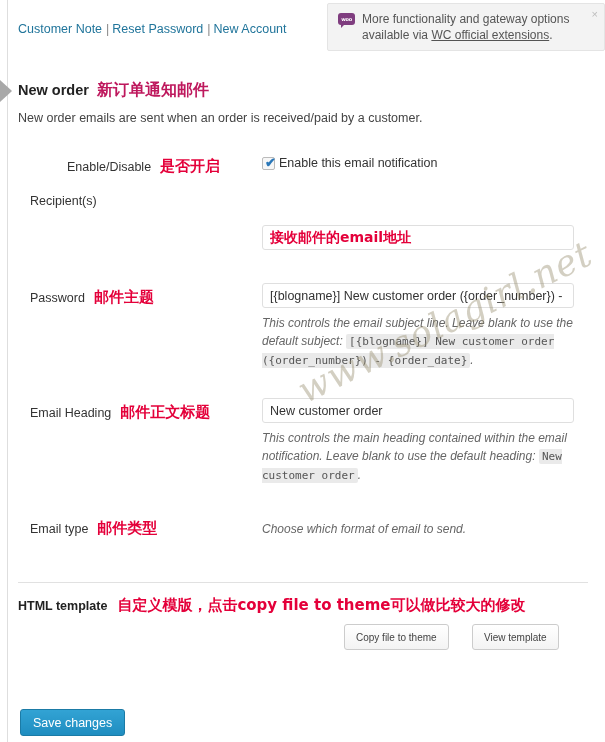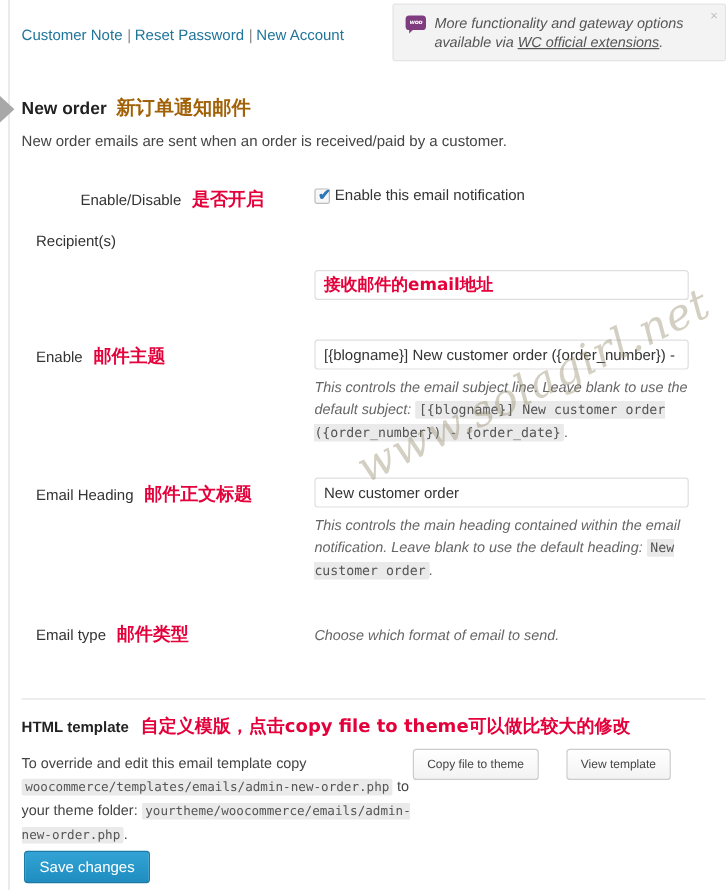--- a/index.html
+++ b/index.html
@@ -69,21 +69,20 @@
     top: 3px;
     width: 278px;
     min-height: 44px;
     background: #f3f3f3;
     border: 1px solid #e4e4e4;
     border-radius: 2px;
     box-sizing: border-box;
     padding: 7px 20px 7px 8px;
     display: flex;
     align-items: flex-start;
-    font-style: italic;
   }
   #promo-icon {
     flex: 0 0 auto;
     width: 17px;
     height: 15px;
     margin: 2px 7px 0 2px;
     position: relative;
   }
   #promo-icon .bubble {
     width: 17px;
@@ -141,21 +140,21 @@
   #heading {
     position: absolute;
     left: 18px;
     top: 80px;
     font-size: 14.5px;
     font-weight: bold;
     color: #222222;
     white-space: nowrap;
   }
   #heading .cn {
-    color: #a16207;
+    color: #be185d;
     font-size: 16px;
     font-weight: bold;
     margin-left: 8px;
     font-family: "DejaVu Sans", sans-serif;
   }
   #section-desc {
     position: absolute;
     left: 18px;
     top: 111px;
     font-size: 12.5px;
@@ -412,21 +411,21 @@
   </div>
 
   <div class="row-label" style="left:30px; top:194px;">
     <span>Recipient(s)</span>
   </div>
   <div class="field" style="left:262px; top:189px;margin-top:36px;">
     <input class="txt cn-val" style="width: 312px;" value="接收邮件的email地址">
   </div>
 
   <div class="row-label" style="left:30px; top:288px;">
-    <span>Enable</span><span class="cn">邮件主题</span>
+    <span>Password</span><span class="cn">邮件主题</span>
   </div>
   <div class="field" style="left:262px; top:283px;">
     <input class="txt" style="width: 312px;" value="[{blogname}] New customer order ({order_number}) - {order_date}">
     <div class="desc" style="margin-top:6px;">
       <span>This controls the email subject line. Leave blank to use the default subject:</span>
       <code class="inline">[{blogname}] New customer order ({order_number}) - {order_date}</code><span>.</span>
     </div>
   </div>
 
   <div class="row-label" style="left:30px; top:403px;">
@@ -444,26 +443,20 @@
     <span>Email type</span><span class="cn">邮件类型</span>
   </div>
   <div class="field" style="left:262px; top:513px;">
     <div class="desc" style="margin-top:7px;">Choose which format of email to send.</div>
   </div>
 
   <div id="divider"></div>
   <div id="tpl-label">
     <span>HTML template</span><span class="cn">自定义模版，点击copy file to theme可以做比较大的修改</span>
   </div>
-  <div id="tpl-desc">
-    <span>To override and edit this email template copy</span>
-    <code class="inline">woocommerce/templates/emails/admin-new-order.php</code>
-    <span>to your theme folder:</span>
-    <code class="inline">yourtheme/woocommerce/emails/admin-new-order.php</code><span>.</span>
-  </div>
   <button class="btn" id="btn-copy">Copy file to theme</button>
   <button class="btn" id="btn-view">View template</button>
 
   <button id="btn-save">Save changes</button>
 
   <div id="watermark">www.solagirl.net</div>
 
 </div>
 
 </body></html>

